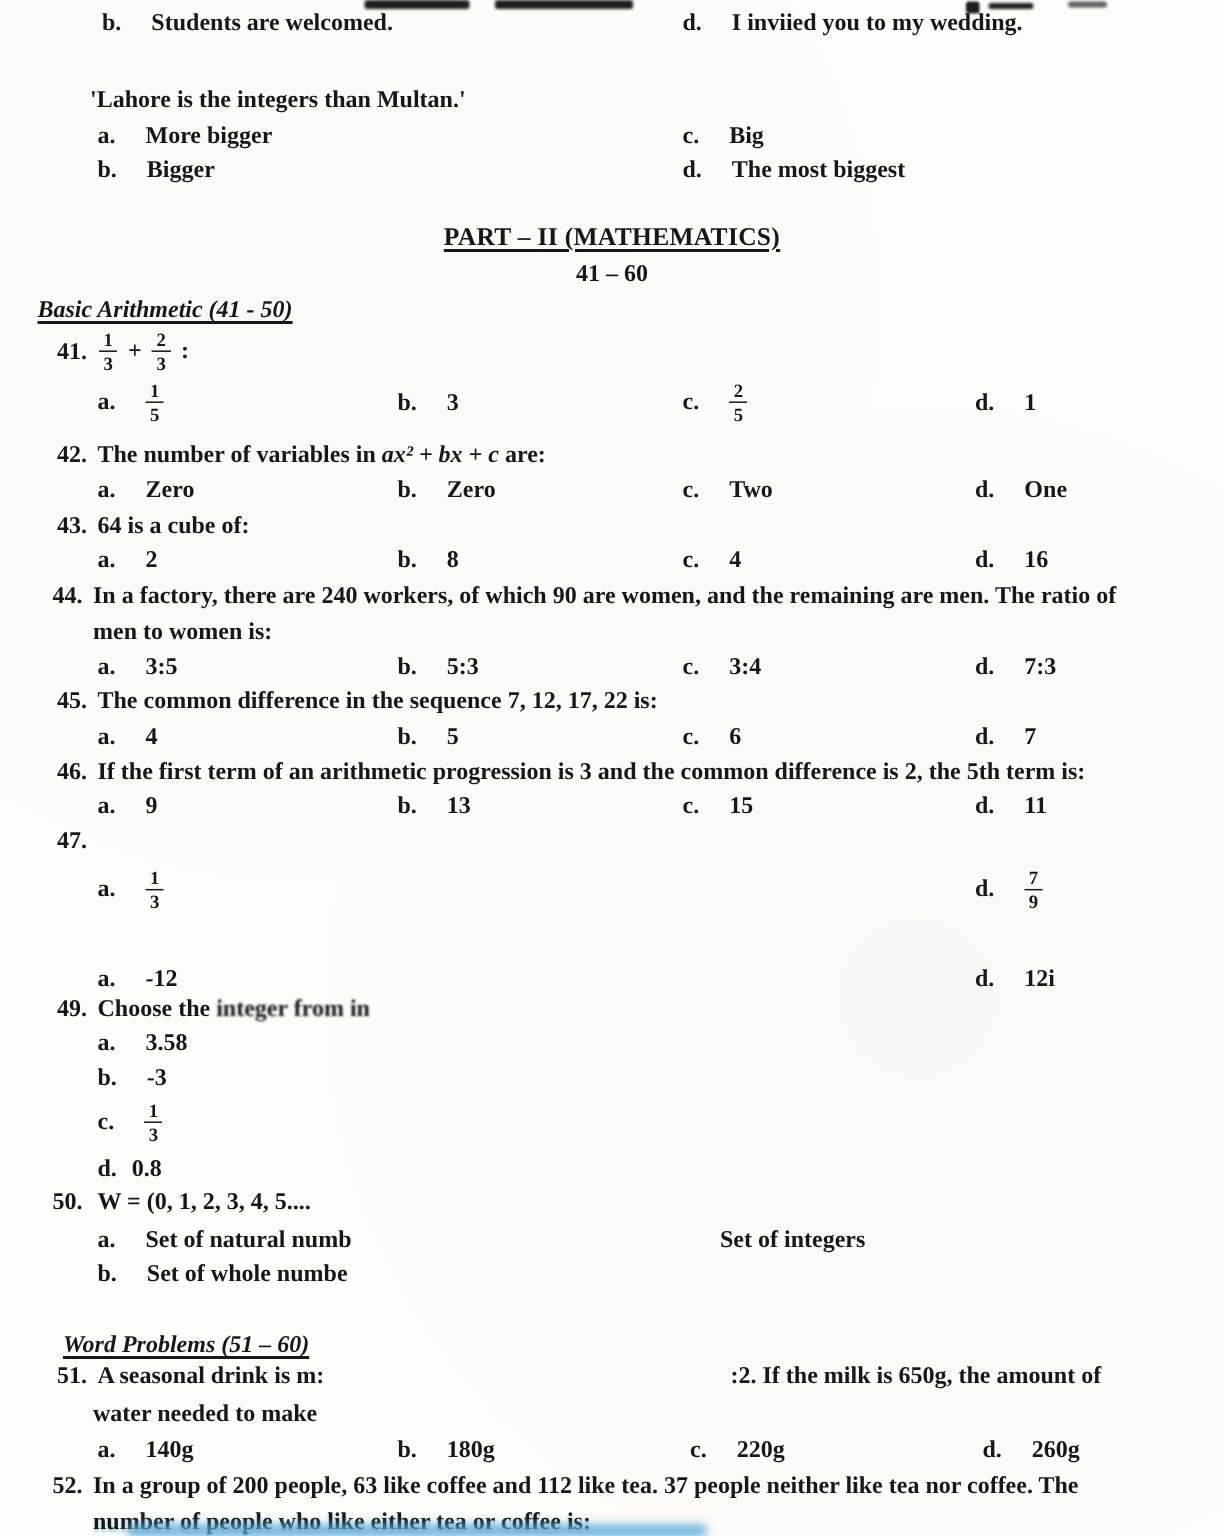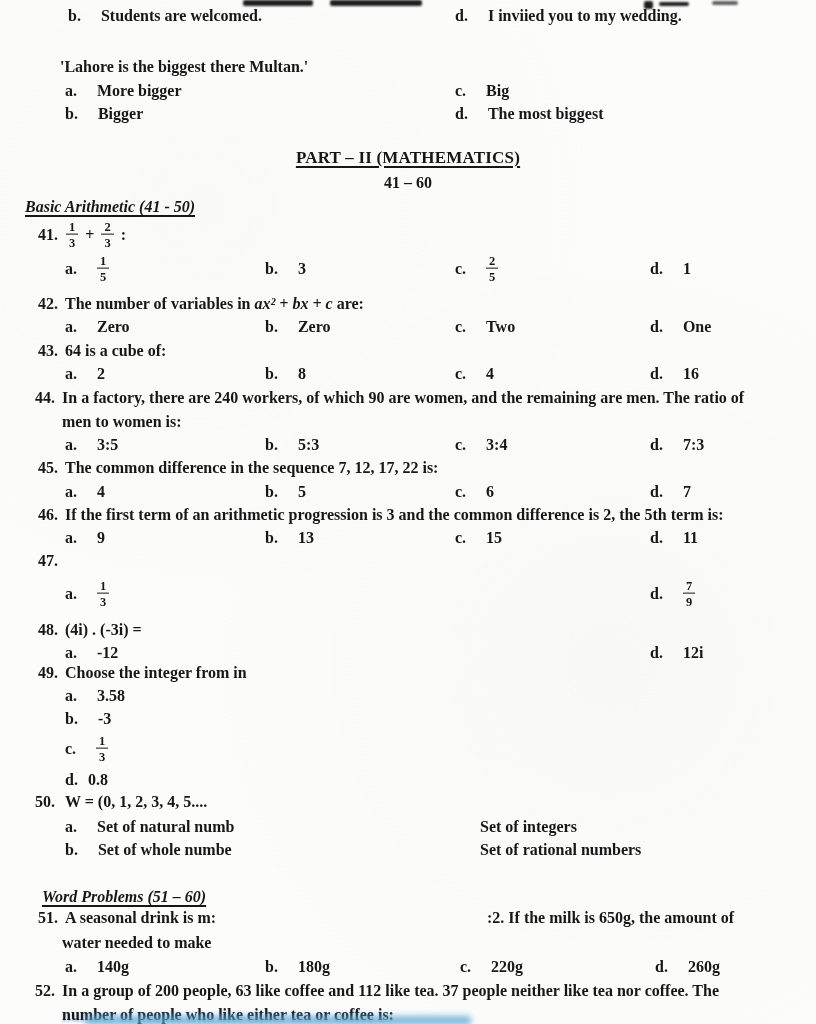--- a/index.html
+++ b/index.html
@@ -52,21 +52,21 @@
         <span class="lbl">b.</span>
         <span>Students are welcomed.</span>
       </span>
       <span class="opt o-c">
         <span class="lbl">d.</span>
         <span>I inviied you to my wedding.</span>
       </span>
     </div>
 
     <div class="row" style="top:56px">
-      <span style="left:60px">'Lahore is the biggest there Multan.'</span>
+      <span style="left:60px">'Lahore is the integers than Multan.'</span>
     </div>
     <div class="row" style="top:80px">
       <span class="opt o-a">
         <span>a.</span>
         <span>More bigger</span>
       </span>
       <span class="opt o-c">
         <span>c.</span>
         <span>Big</span>
       </span>
@@ -264,24 +264,20 @@
       </span>
       <span class="opt o-d">
         <span>d.</span>
         <span class="frac">
           <span class="fn">7</span>
           <span class="fd">9</span>
         </span>
       </span>
     </div>
 
-    <div class="row" style="top:619px">
-      <span style="left:38px">48.</span>
-      <span style="left:65px">(4i) . (-3i) =</span>
-    </div>
     <div class="row" style="top:642px">
       <span class="opt o-a">
           <span>a.</span>
           <span>-12</span>
         </span>
       <span class="opt o-d">
           <span>d.</span>
           <span>12i</span>
         </span>
     </div>
@@ -327,21 +323,20 @@
           <span>a.</span>
           <span>Set of natural numb</span>
         </span>
       <span style="left:480px">Set of integers</span>
     </div>
     <div class="row" style="top:839px">
       <span class="opt o-a">
           <span>b.</span>
           <span>Set of whole numbe</span>
         </span>
-      <span style="left:480px">Set of rational numbers</span>
     </div>
 
     <div class="row" style="top:886px">
       <span class="ital und" style="left:42px">Word Problems (51 – 60)</span>
     </div>
 
     <div class="row" style="top:907px">
       <span style="left:38px">51.</span>
       <span style="left:65px">A seasonal drink is m:</span>
       <span style="left:487px">:2. If the milk is 650g, the amount of</span>

